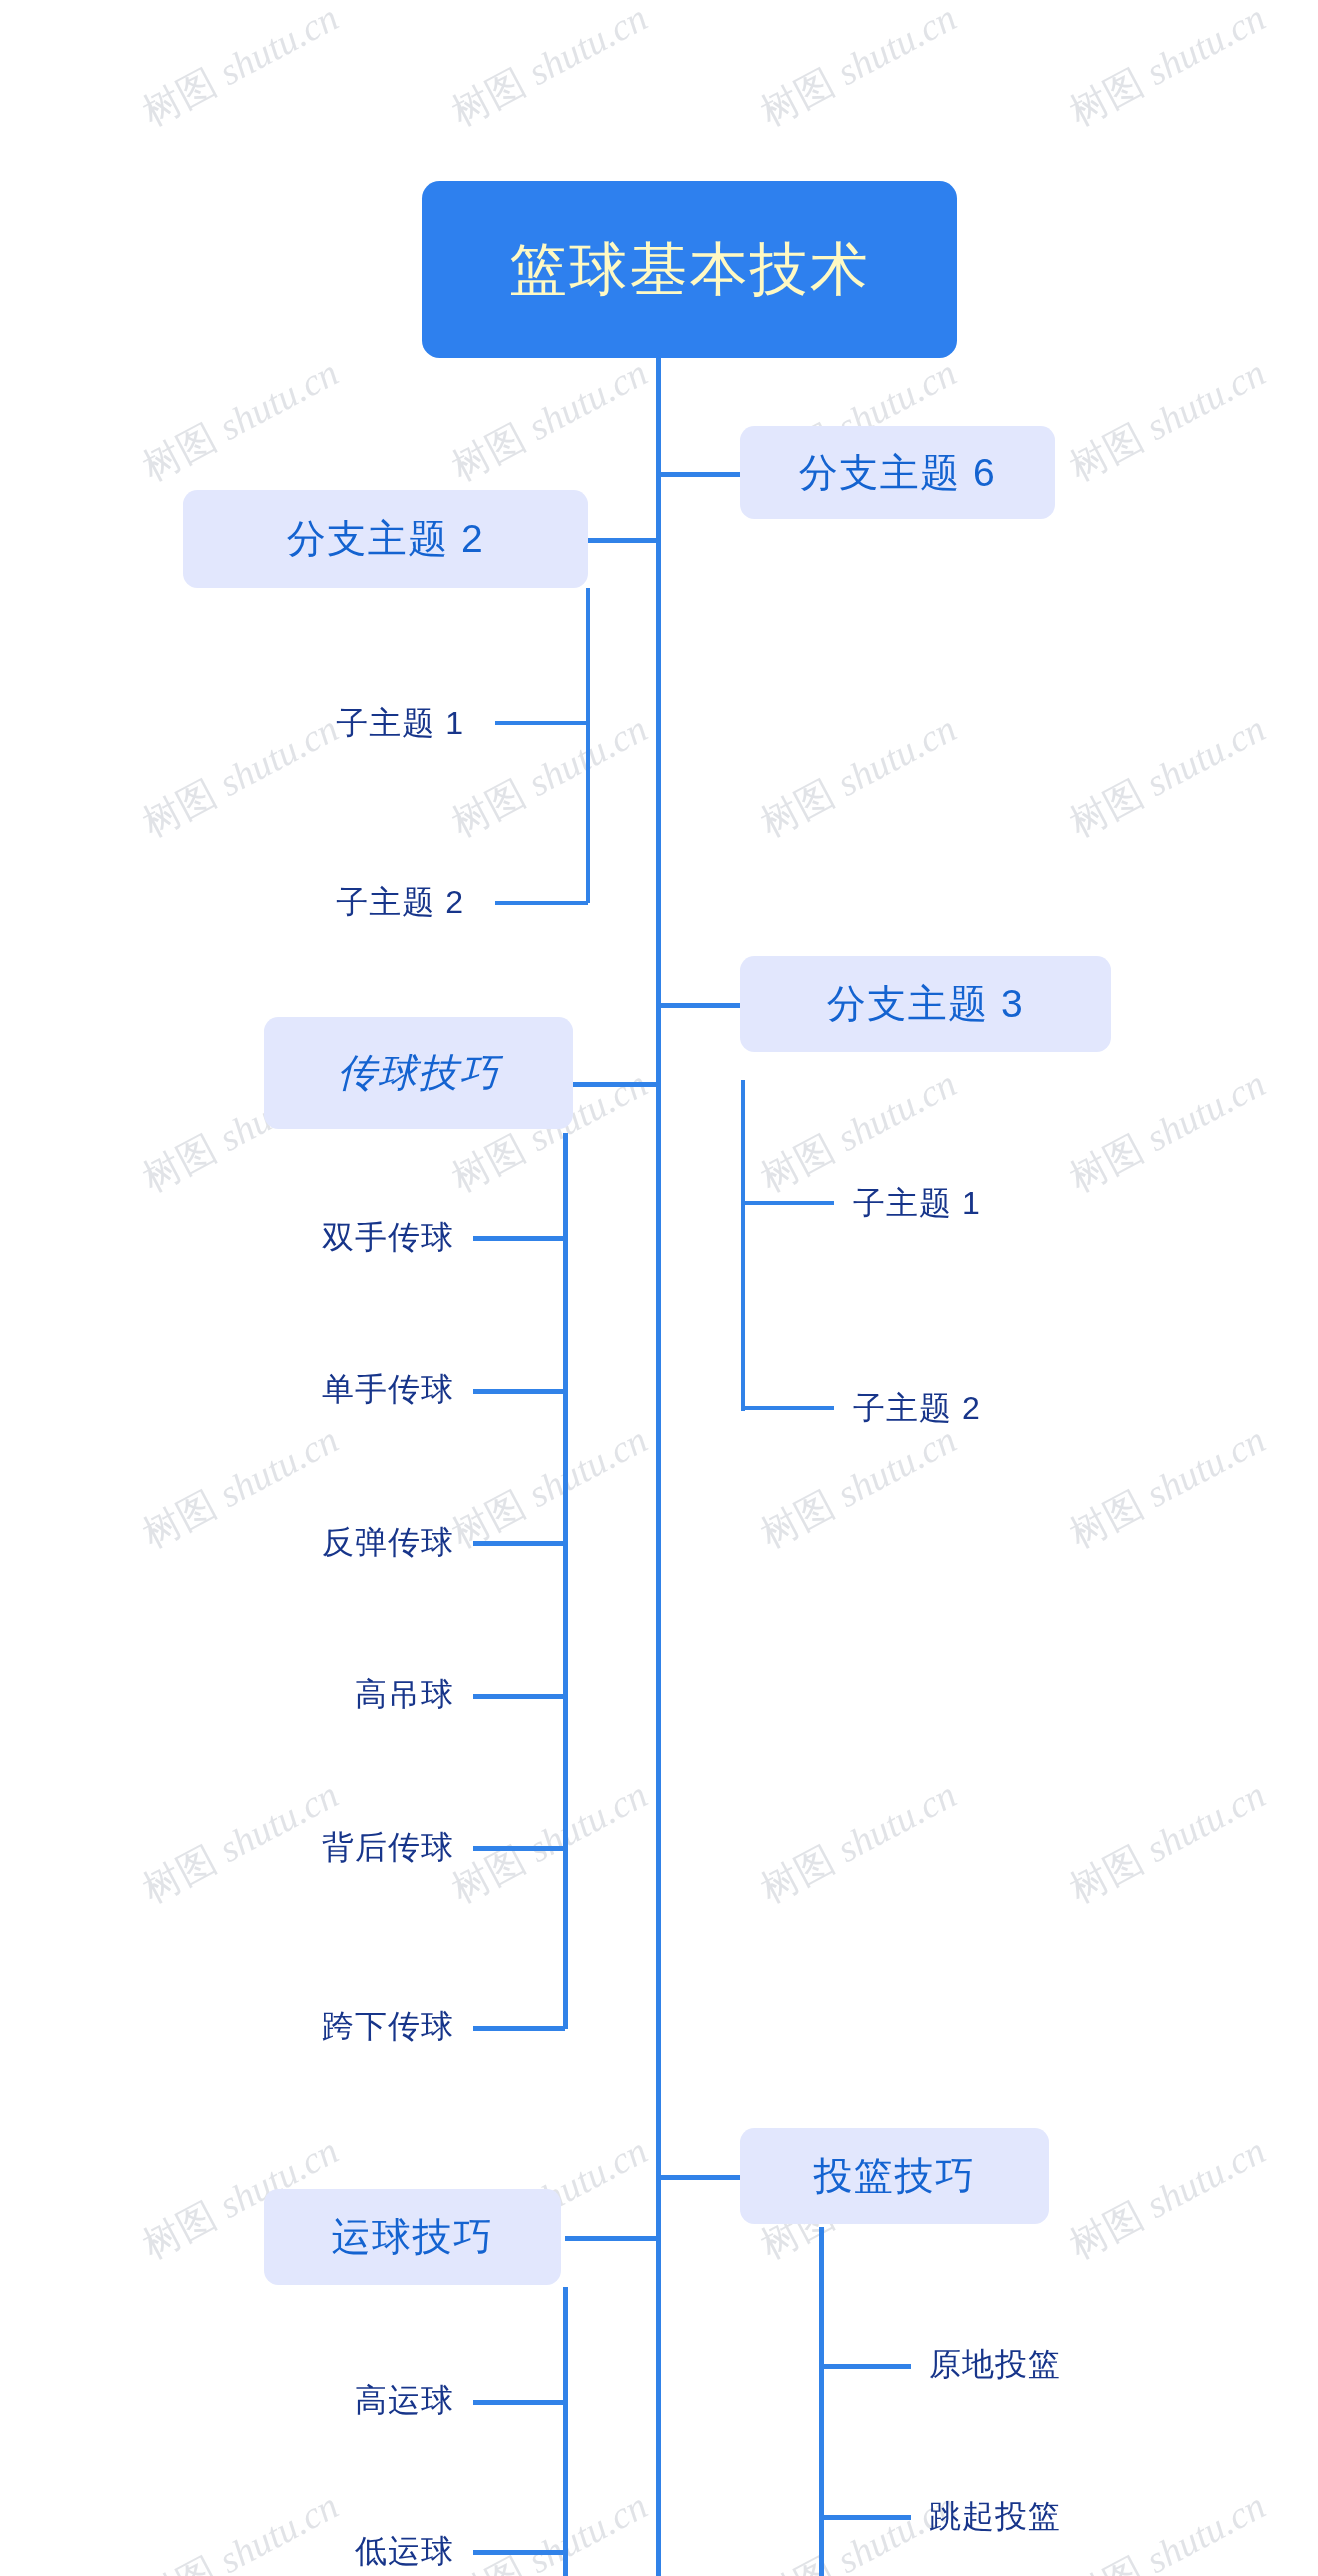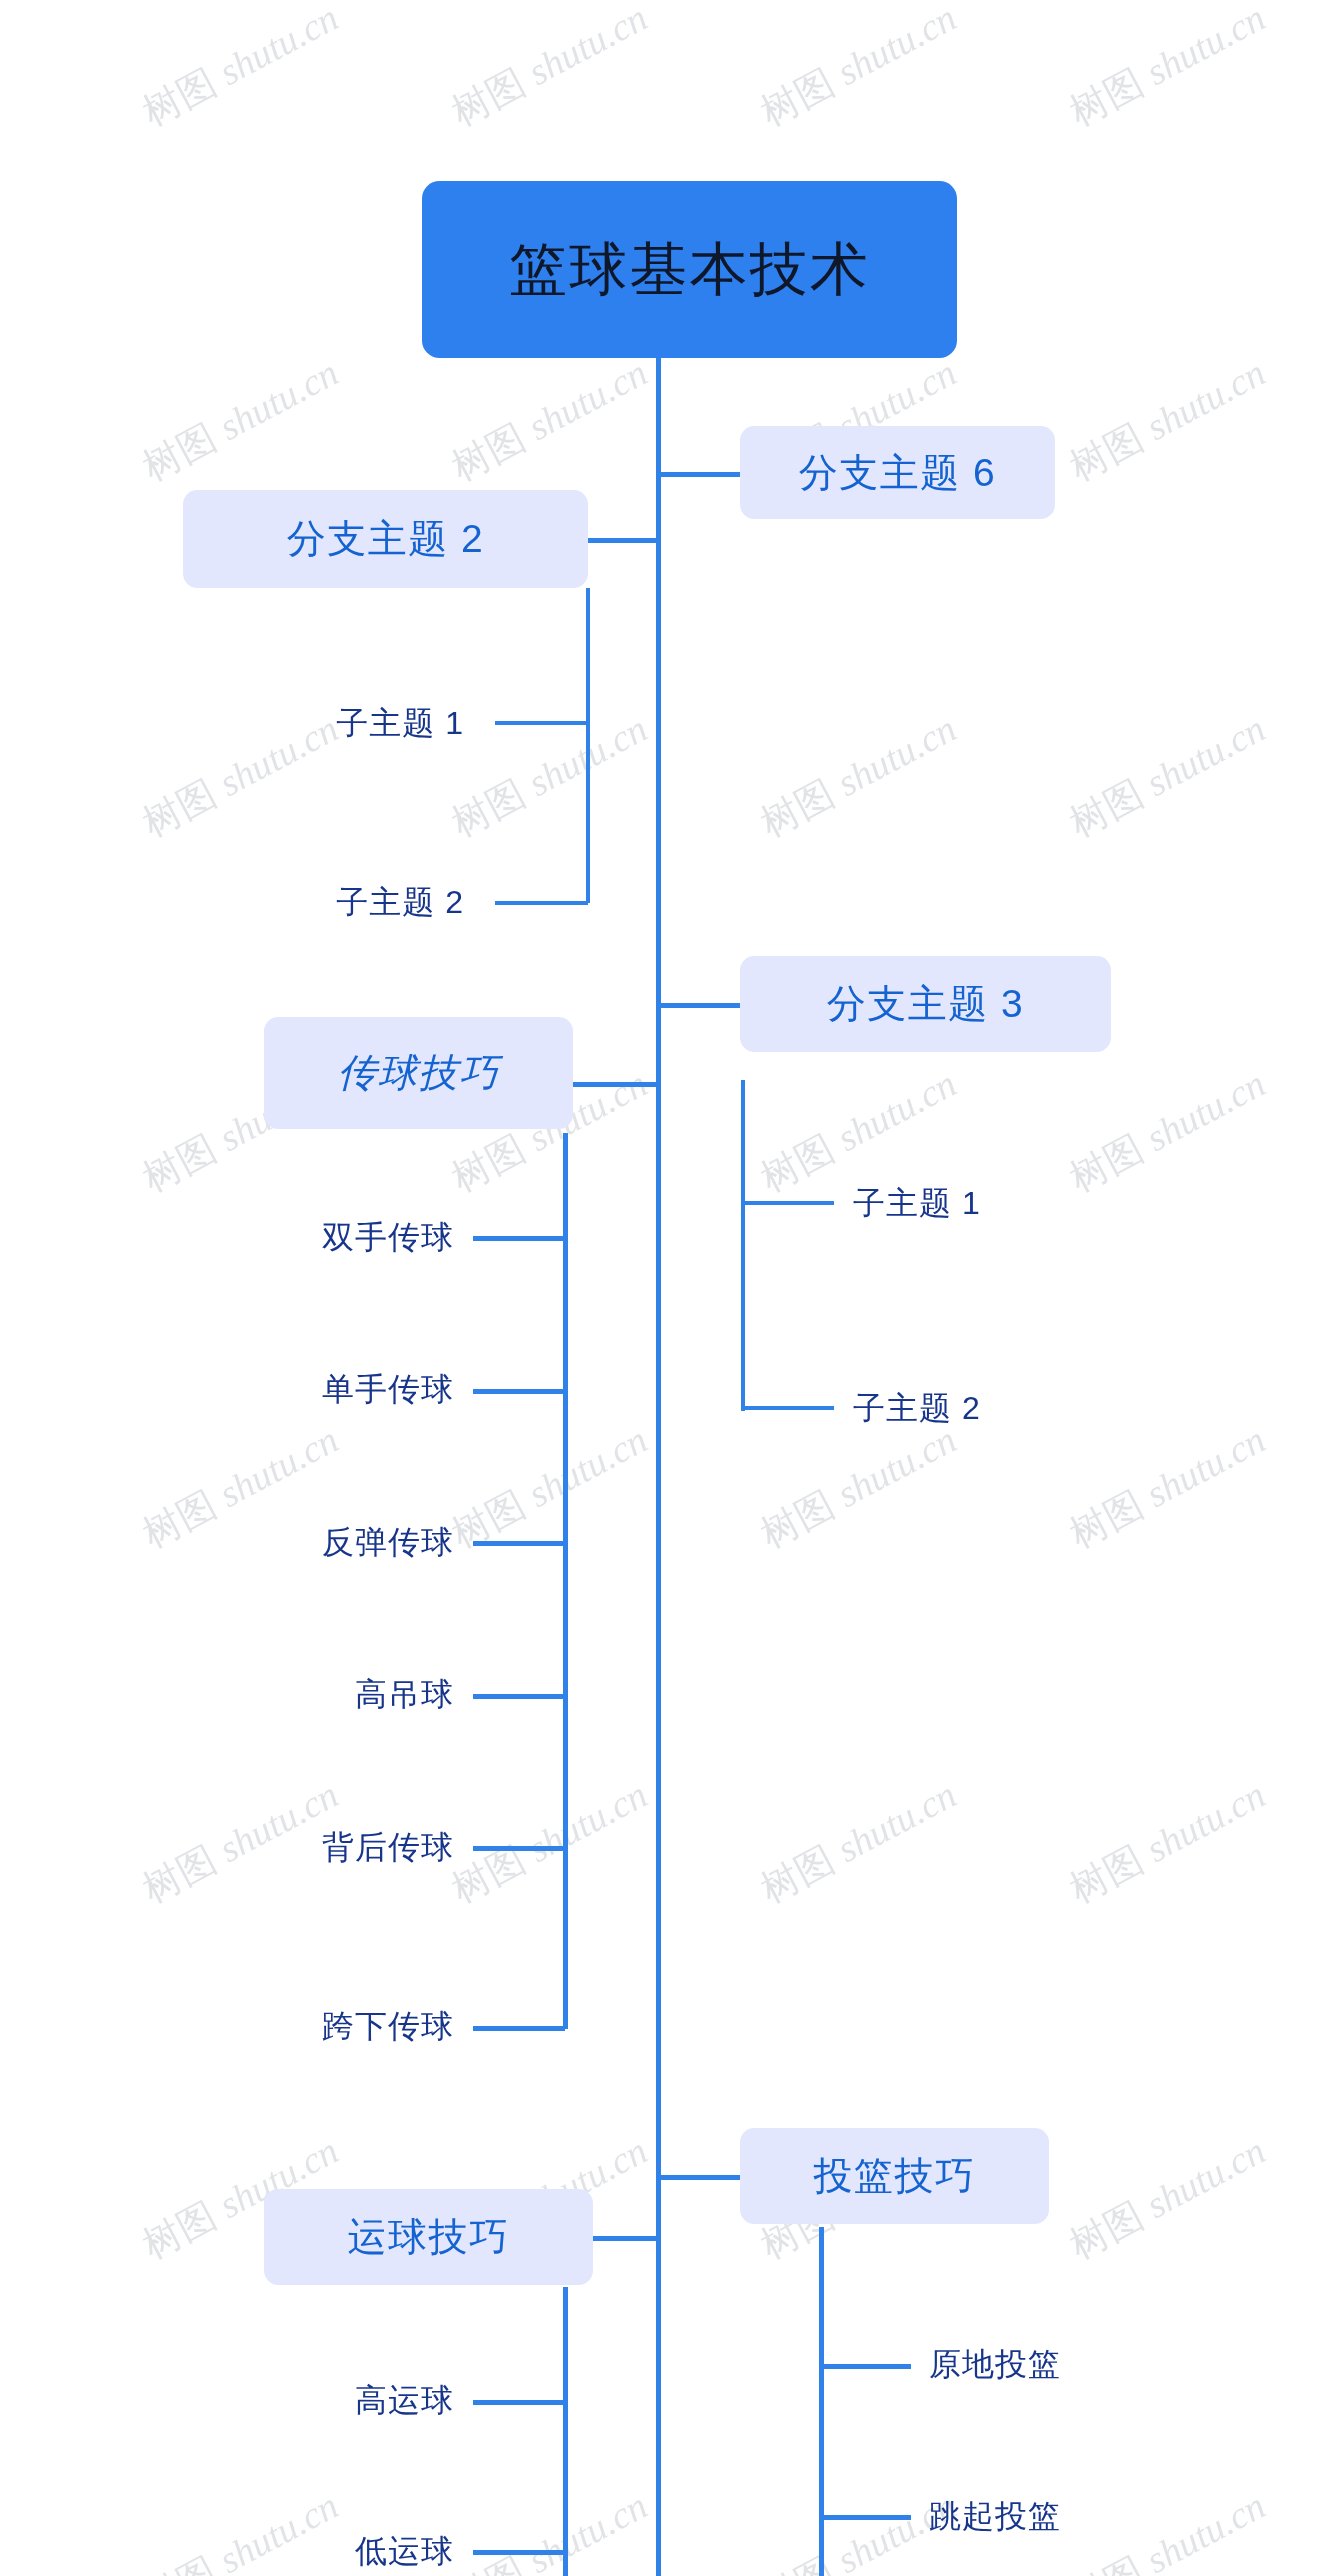--- a/index.html
+++ b/index.html
@@ -9,21 +9,21 @@
   
   .vline{position:absolute;background:#3182E8;width:4.6px;}
   .hline{position:absolute;background:#3182E8;height:4.6px;}
   .vline.thin{width:3.6px;}
   .hline.thin{height:3.6px;}
 
   
   .root-node{
     position:absolute;
     background:#2E80EE;
-    color:#0f172a;
+    color:#fef9c3;
     border-radius:17.5px;
     display:flex;align-items:center;justify-content:center;
     font-size:58px;
     letter-spacing:2.1px;
     white-space:nowrap;
     box-sizing:border-box;
   }
   .branch-node{
     position:absolute;
     background:#E2E7FD;
@@ -161,18 +161,18 @@
   <div class="leaf-node left" style="left:196px;top:1368px;width:258px;height:44px;font-family:Liberation Mono, monospace;">单手传球</div>
   <div class="leaf-node left" style="left:196px;top:1521px;width:258px;height:44px;">反弹传球</div>
   <div class="leaf-node left" style="left:196px;top:1673px;width:258px;height:44px;">高吊球</div>
   <div class="leaf-node left" style="left:196px;top:1826px;width:258px;height:44px;">背后传球</div>
   <div class="leaf-node left" style="left:196px;top:2005px;width:258px;height:44px;">跨下传球</div>
 
   <div class="branch-node" style="left:740px;top:2128px;width:309px;height:96px;">投篮技巧</div>
   <div class="leaf-node right" style="left:929px;top:2343px;width:258px;height:44px;">原地投篮</div>
   <div class="leaf-node right" style="left:929px;top:2495px;width:258px;height:44px;">跳起投篮</div>
 
-  <div class="branch-node" style="left:264px;top:2189px;width:329px;height:96px;">运球技巧</div>
+  <div class="branch-node" style="left:264px;top:2189px;width:297px;height:96px;">运球技巧</div>
   <div class="leaf-node left" style="left:196px;top:2379px;width:258px;height:44px;">高运球</div>
   <div class="leaf-node left" style="left:196px;top:2530px;width:258px;height:44px;">低运球</div>
 
 </div>
 
 
 </body></html>

